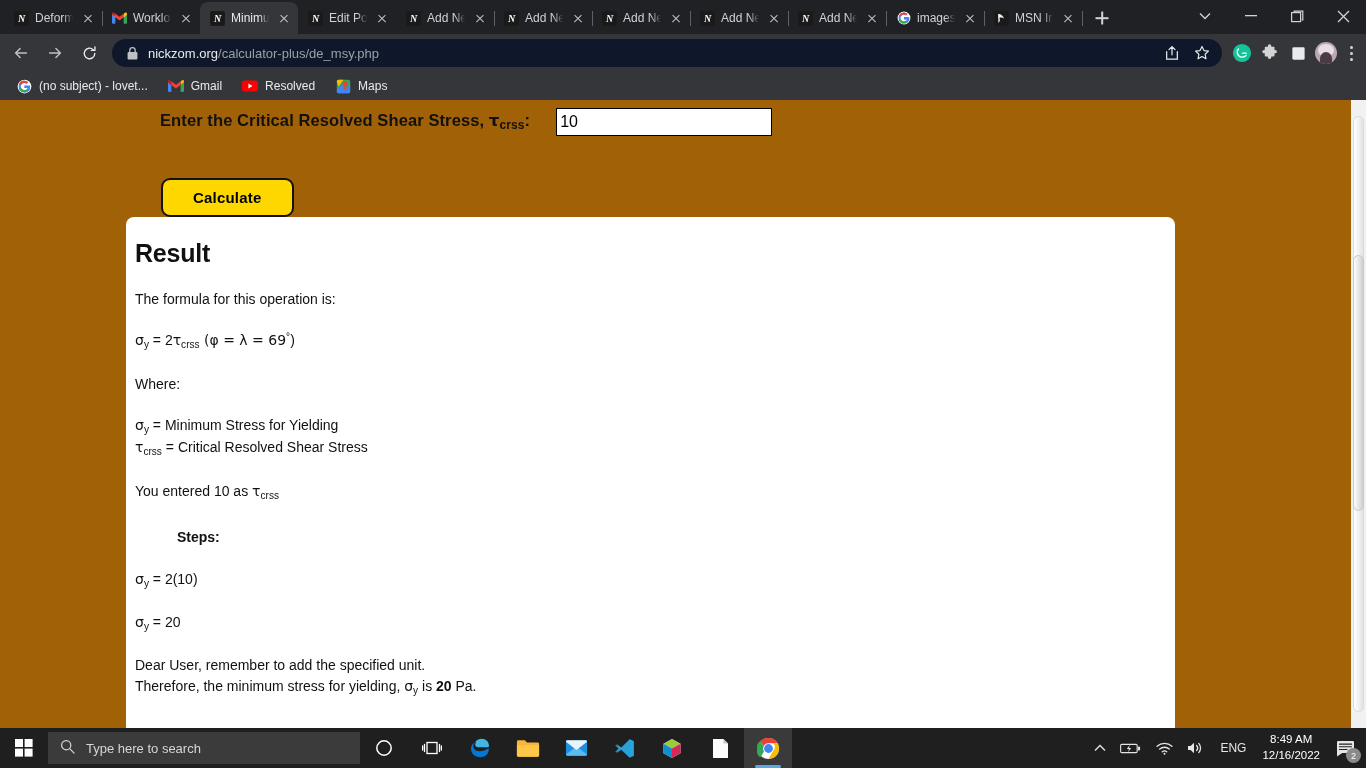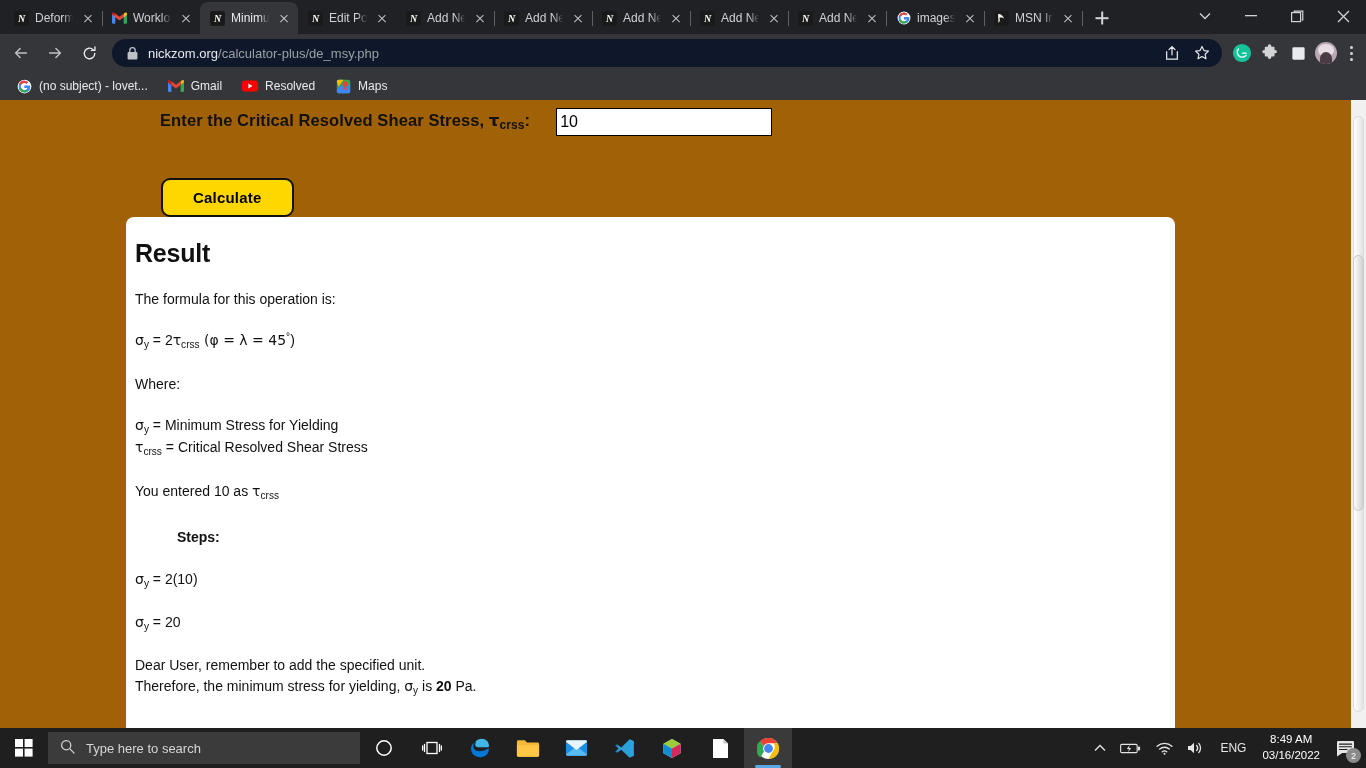--- a/index.html
+++ b/index.html
@@ -427,21 +427,21 @@
 
       <div class="calcwrap">
         <button class="calcbtn">Calculate</button>
       </div>
 
       <div class="card">
         <h2>Result</h2>
 
         <p>The formula for this operation is:</p>
 
-        <p><span class="greek">σ</span><span class="sub">y</span><span> = 2</span><span class="greek">τ</span><span class="sub">crss</span><span class="greek"> (φ = λ = 45</span><span class="sup">°</span><span>)</span></p>
+        <p><span class="greek">σ</span><span class="sub">y</span><span> = 2</span><span class="greek">τ</span><span class="sub">crss</span><span class="greek"> (φ = λ = 69</span><span class="sup">°</span><span>)</span></p>
 
         <p class="where">Where:</p>
 
         <p><span class="greek">σ</span><span class="sub">y</span><span> = Minimum Stress for Yielding</span><br><span class="greek">τ</span><span class="sub">crss</span><span> = Critical Resolved Shear Stress</span></p>
 
         <p><span>You entered </span><span>10</span><span> as </span><span class="greek">τ</span><span class="sub">crss</span></p>
 
         <p class="steps">Steps:</p>
 
         <p><span class="greek">σ</span><span class="sub">y</span><span> = 2(10)</span></p>
@@ -567,21 +567,21 @@
     </div>
     <div class="tray-ic">
       <svg width="18" height="14" viewBox="0 0 18 14">
           <path d="M1 5h2.6L7 1.8v10.4L3.6 9H1z" fill="#e6e6e6"></path>
           <path d="M9.6 4.4a4 4 0 010 5.2M11.8 2.4a7 7 0 010 9.2" stroke="#e6e6e6" stroke-width="1.3" fill="none" stroke-linecap="round"></path>
         </svg>
     </div>
     <div class="tray-lang">ENG</div>
     <div class="clock">
       <div>8:49 AM</div>
-      <div>03/16/2022</div>
+      <div>12/16/2022</div>
     </div>
     <div class="notif">
       <svg width="19" height="17" viewBox="0 0 20 18">
           <path d="M1 2.2A1.2 1.2 0 012.2 1h15.6A1.2 1.2 0 0119 2.2v10.4a1.2 1.2 0 01-1.2 1.2H6.5L1 17.4z" fill="#e6e6e6"></path>
           <path d="M3.6 4.4h12.8M3.6 7.2h12.8M3.6 10h8" stroke="#1f1f1f" stroke-width="1.2" stroke-linecap="round"></path>
         </svg>
       <span class="notif-badge">2</span>
     </div>
   </div>
 </div>

